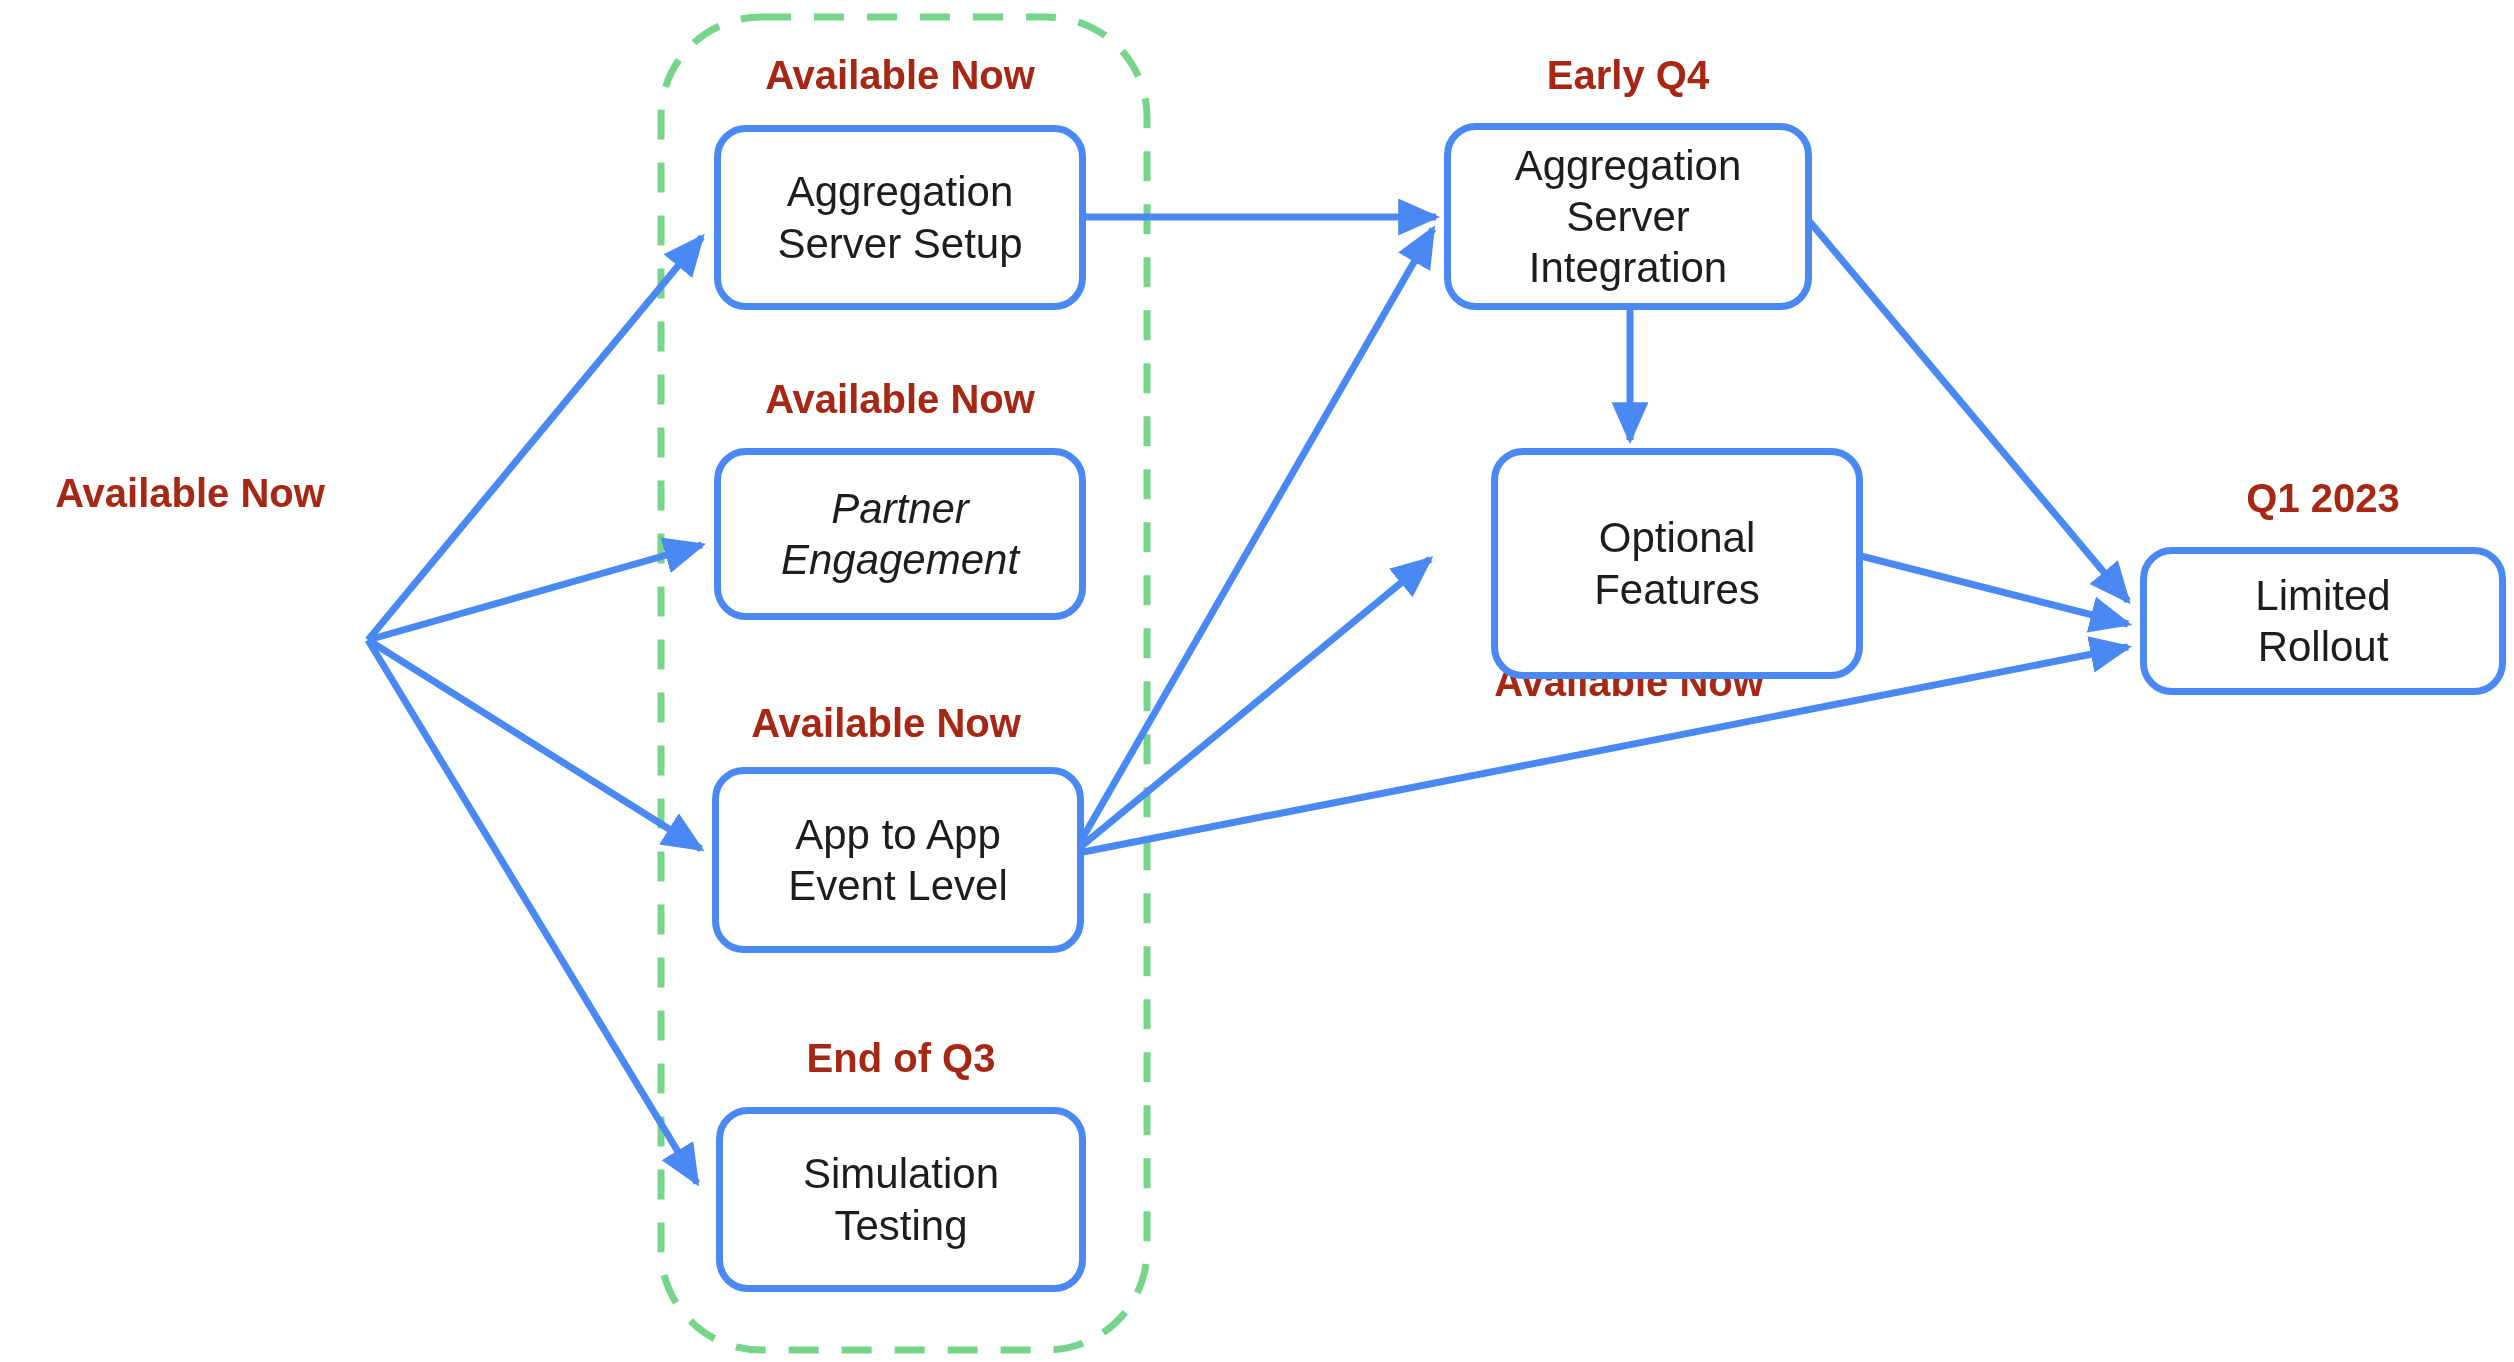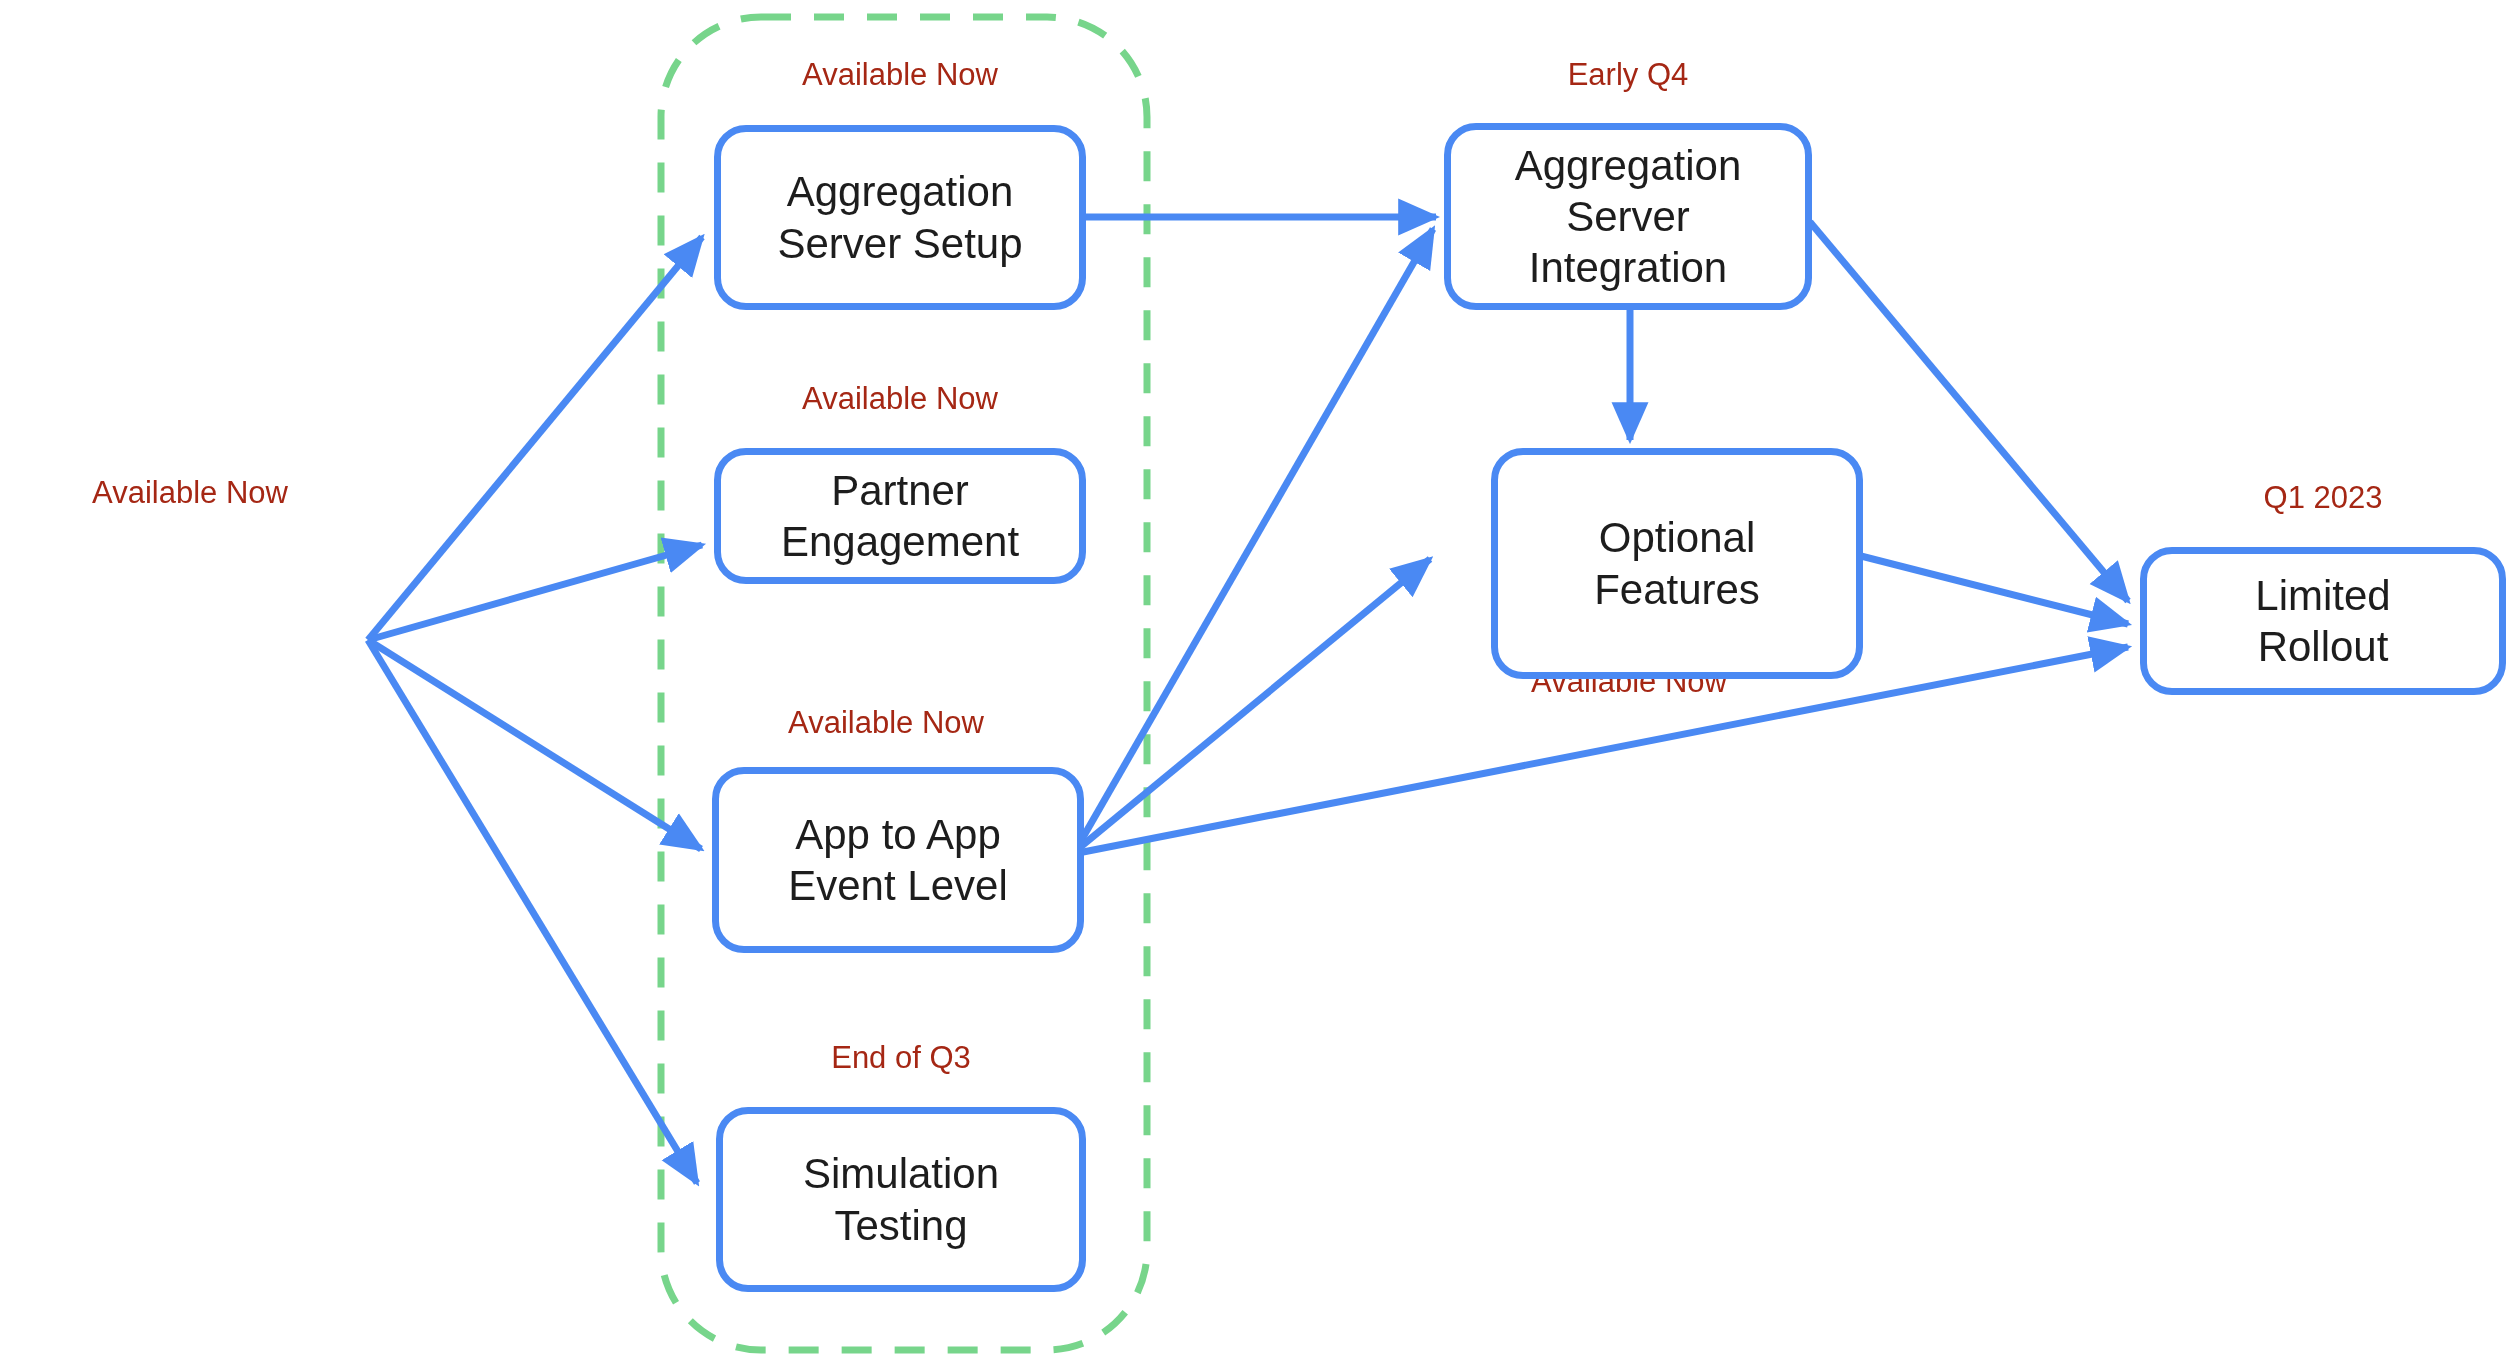--- a/index.html
+++ b/index.html
@@ -40,22 +40,22 @@
     white-space: pre-line;
   }
   .milestone {
     position: absolute;
     z-index: 2;
     height: 46px;
     display: flex;
     align-items: center;
     justify-content: center;
     text-align: right;
-    font-size: 31px;
-    font-weight: 400;
+    font-size: 40px;
+    font-weight: 700;
     color: #A52714;
     white-space: nowrap;
   }
 </style>
 </head>
 <body>
 
 <div class="canvas">
 
   <svg class="layer" viewBox="0 0 2514 1362" xmlns="http://www.w3.org/2000/svg">
@@ -84,21 +84,21 @@
   <div class="milestone" style="left:714px;  top:52px;   width:372px;">Available Now</div>
   <div class="milestone" style="left:714px;  top:376px;  width:372px;">Available Now</div>
   <div class="milestone" style="left:700px;  top:700px;  width:372px;">Available Now</div>
   <div class="milestone" style="left:716px;  top:1035px; width:370px;">End of Q3</div>
   <div class="milestone" style="left:1444px; top:52px;   width:368px;">Early Q4</div>
   <div class="milestone" style="left:1443px; top:659px;  width:372px;">Available Now</div>
   <div class="milestone" style="left:2140px; top:475px;  width:366px;">Q1 2023</div>
 
   <div class="node" style="left:714px;  top:125px;  width:372px; height:185px;">Aggregation
 Server Setup</div>
-  <div class="node" style="left:714px;  top:448px;  width:372px; height:136px;">Partner
+  <div class="node" style="left:714px;  top:448px;  width:372px; height:172px;font-style:italic;">Partner
 Engagement</div>
   <div class="node" style="left:712px;  top:767px;  width:372px; height:186px;">App to App
 Event Level</div>
   <div class="node" style="left:716px;  top:1107px; width:370px; height:185px;">Simulation
 Testing</div>
   <div class="node" style="left:1444px; top:123px;  width:368px; height:187px;">Aggregation
 Server
 Integration</div>
   <div class="node" style="left:1491px; top:448px;  width:372px; height:231px;">Optional
 Features</div>

